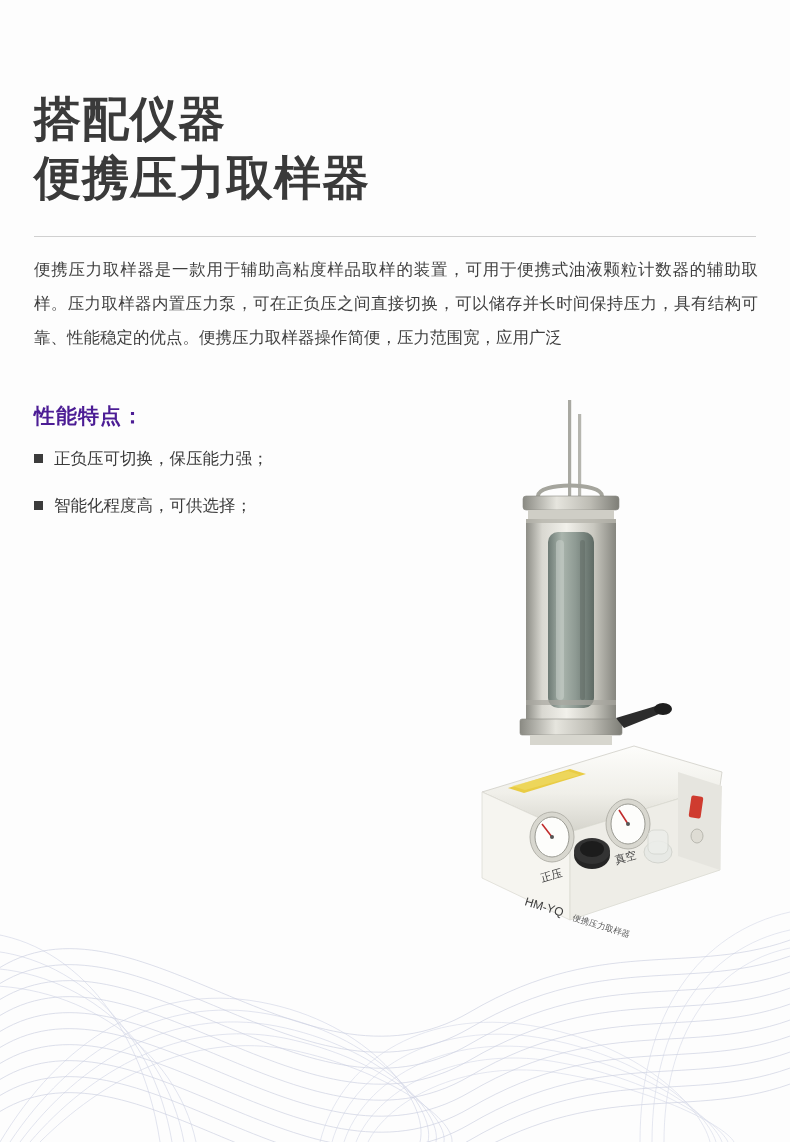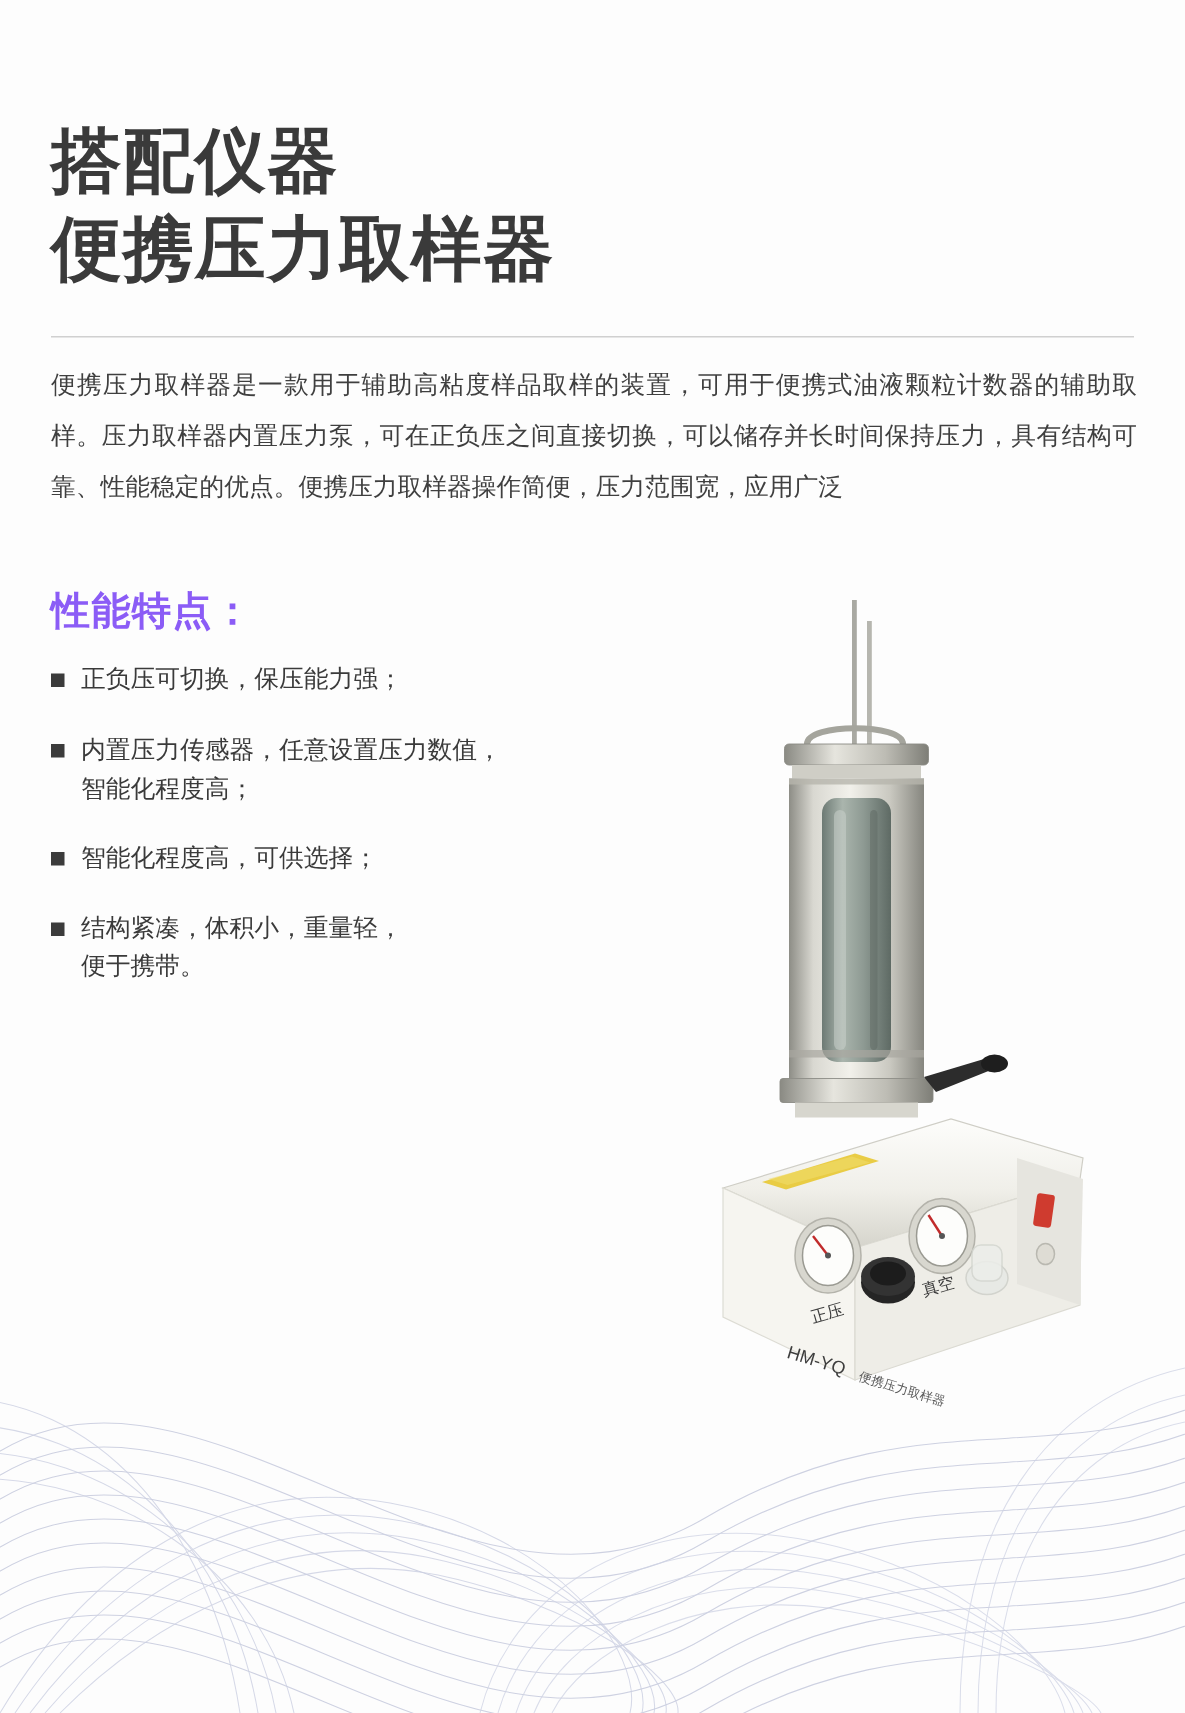--- a/index.html
+++ b/index.html
@@ -28,21 +28,21 @@
     pointer-events: none;
   }
   .bg-swirl svg {
     display: block;
     width: 790px;
     height: 460px;
   }
   .content {
     position: relative;
     z-index: 3;
-    padding: 0 34px;
+    padding: 12px 34px;
   }
   .title-block {
     padding-top: 78px;
   }
   .title-line {
     font-size: 47px;
     line-height: 1.25;
     font-weight: bold;
     color: #3a3a3a;
     letter-spacing: 1px;
@@ -55,23 +55,23 @@
   }
   .intro {
     font-size: 16.5px;
     line-height: 2.05;
     color: #3f3f3f;
     width: 724px;
     text-align: justify;
   }
   .features-title {
     margin-top: 48px;
-    font-size: 26px;
+    font-size: 21px;
     font-weight: bold;
-    color: #8b5cf6;
+    color: #4c1d95;
     letter-spacing: 1px;
   }
   .features {
     margin-top: 16px;
     width: 420px;
   }
   .feature {
     display: flex;
     align-items: flex-start;
     margin-bottom: 21px;
@@ -257,28 +257,18 @@
 
     <div class="features-title">性能特点：</div>
 
     <div class="features">
       <div class="feature">
         <span class="bullet"></span>
         <span class="feature-text">正负压可切换，保压能力强；</span>
       </div>
       <div class="feature">
         <span class="bullet"></span>
-        <span class="feature-text">内置压力传感器，任意设置压力数值，
-智能化程度高；</span>
-      </div>
-      <div class="feature">
-        <span class="bullet"></span>
         <span class="feature-text">智能化程度高，可供选择；</span>
       </div>
-      <div class="feature">
-        <span class="bullet"></span>
-        <span class="feature-text">结构紧凑，体积小，重量轻，
-便于携带。</span>
-      </div>
     </div>
 
   </div>
 </div>
 
 </body></html>

